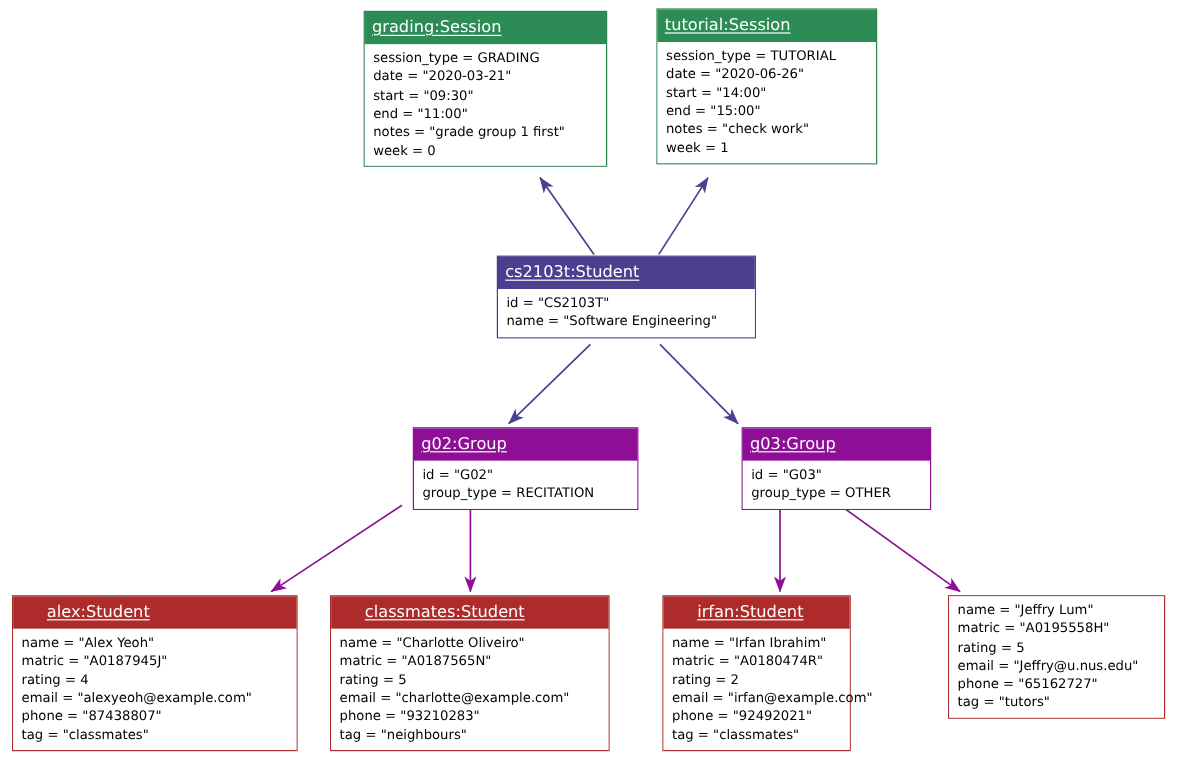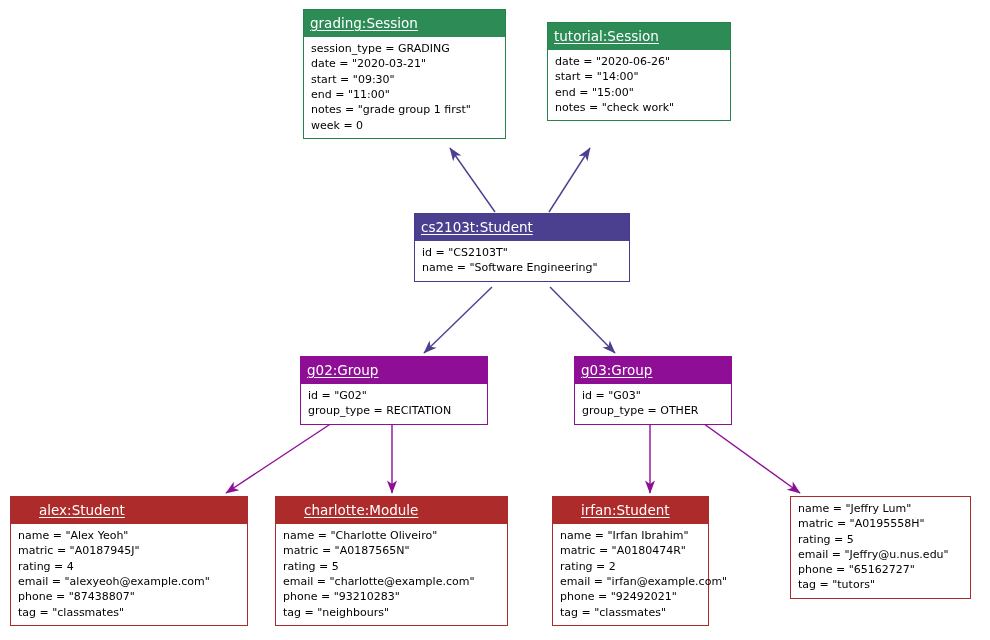--- a/index.html
+++ b/index.html
@@ -60,30 +60,30 @@
 
   
   .node.session { border-color: #27834c; }
   .node.session .node-header { background: #2d8b55; }
 
   
   .node.module { border-color: #473b8c; }
   .node.module .node-header { background: #4b3f8f; }
 
   
-  .node.group { border-color: #8d0f96; }
+  .node.group { border-color: #8d0f96; margin-left: 44px; }
   .node.group .node-header { background: #8e0e96; }
 
   
   .node.student { border-color: #a92c2c; }
   .node.student .node-header { background: #ad2b2b; padding-left: 28px; }
 
   
   #node-grading   { left: 303px; top: 9px;   width: 203px; }
-  #node-tutorial  { left: 547px; top: 22px;   width: 184px; }
+  #node-tutorial  { left: 547px; top: 7px;   width: 184px; }
   #node-module    { left: 414px; top: 213px; width: 216px; }
   #node-g02       { left: 300px; top: 356px; width: 188px; }
   #node-g03       { left: 574px; top: 356px; width: 158px; }
   #node-alex      { left: 10px;  top: 496px; width: 238px; }
   #node-charlotte { left: 275px; top: 496px; width: 233px; }
   #node-irfan     { left: 552px; top: 496px; width: 157px; }
   #node-jeffry    { left: 790px; top: 496px; width: 181px; }
 </style>
 </head>
 <body>
@@ -129,24 +129,26 @@
       <div class="attr">notes = "grade group 1 first"</div>
       <div class="attr">week = 0</div>
     </div>
   </div>
 
   <div class="node session" id="node-tutorial">
     <div class="node-header">
       <span class="title">tutorial:Session</span>
     </div>
     <div class="node-body">
+      <div class="attr">session_type = TUTORIAL</div>
       <div class="attr">date = "2020-06-26"</div>
       <div class="attr">start = "14:00"</div>
       <div class="attr">end = "15:00"</div>
       <div class="attr">notes = "check work"</div>
+      <div class="attr">week = 1</div>
     </div>
   </div>
 
   <div class="node module" id="node-module">
     <div class="node-header">
       <span class="title">cs2103t:Student</span>
     </div>
     <div class="node-body">
       <div class="attr">id = "CS2103T"</div>
       <div class="attr">name = "Software Engineering"</div>
@@ -182,21 +184,21 @@
       <div class="attr">matric = "A0187945J"</div>
       <div class="attr">rating = 4</div>
       <div class="attr">email = "alexyeoh@example.com"</div>
       <div class="attr">phone = "87438807"</div>
       <div class="attr">tag = "classmates"</div>
     </div>
   </div>
 
   <div class="node student" id="node-charlotte">
     <div class="node-header">
-      <span class="title">charlotte:Module</span>
+      <span class="title">classmates:Student</span>
     </div>
     <div class="node-body">
       <div class="attr">name = "Charlotte Oliveiro"</div>
       <div class="attr">matric = "A0187565N"</div>
       <div class="attr">rating = 5</div>
       <div class="attr">email = "charlotte@example.com"</div>
       <div class="attr">phone = "93210283"</div>
       <div class="attr">tag = "neighbours"</div>
     </div>
   </div>

